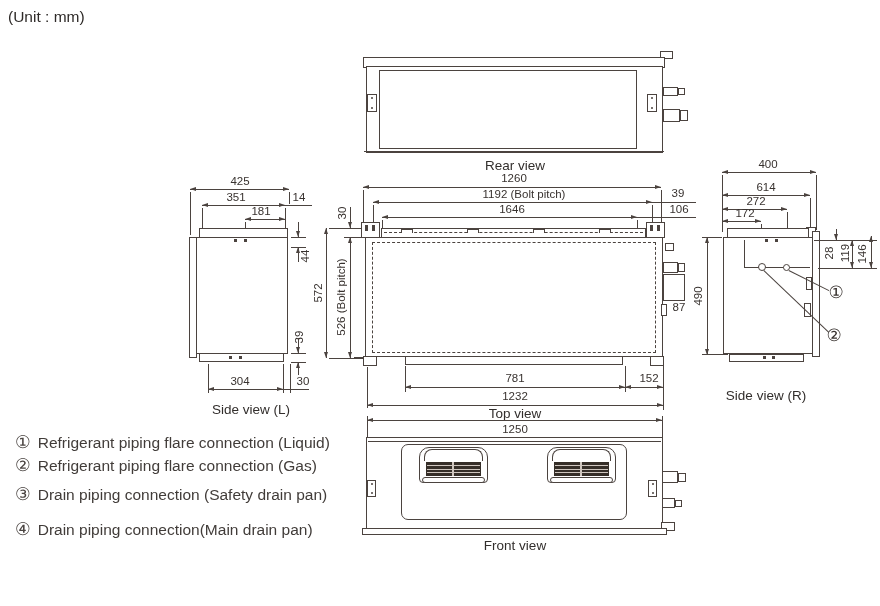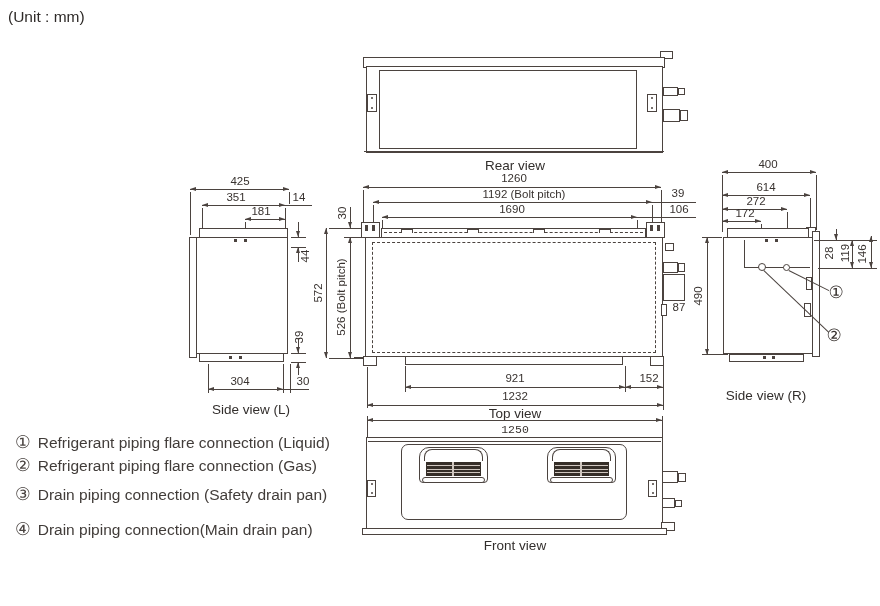--- a/index.html
+++ b/index.html
@@ -66,21 +66,21 @@
     <span class="dt" style="left:514px;top:173px;">1260</span>
     <div class="dh a" style="left:363px;top:187px;width:298px;"></div>
     <div class="vl" style="left:363px;top:190px;height:32px;"></div>
     <div class="vl" style="left:661px;top:190px;height:32px;"></div>
 
     <span class="dt" style="left:511px;top:189px;margin-left:13px;">1192 (Bolt pitch)</span>
     <div class="dh a" style="left:373px;top:202px;width:279px;"></div>
     <div class="vl" style="left:373px;top:205px;height:23px;"></div>
     <div class="vl" style="left:652px;top:205px;height:23px;"></div>
 
-    <span class="dt" style="left:512px;top:204px;">1690</span>
+    <span class="dt" style="left:512px;top:204px;">1646</span>
     <div class="dh a" style="left:382px;top:217px;width:255px;"></div>
     <div class="vl" style="left:382px;top:220px;height:8px;"></div>
     <div class="vl" style="left:637px;top:220px;height:8px;"></div>
 
     <span class="dt" style="left:678px;top:188px;">39</span>
     <div class="hl" style="left:652px;top:202px;width:44px;"></div>
     <span class="dt" style="left:679px;top:204px;">106</span>
     <div class="hl" style="left:637px;top:217px;width:59px;"></div>
 
     <span class="vt" style="left:343px;top:213px;">30</span>
@@ -122,35 +122,35 @@
 
     <div class="bx" style="left:665px;top:243px;width:9px;height:8px;"></div>
     <div class="bx" style="left:663px;top:262px;width:15px;height:11px;"></div>
     <div class="bx" style="left:678px;top:263px;width:7px;height:9px;"></div>
     <div class="bx nobg" style="left:663px;top:274px;width:22px;height:27px;"></div>
     <div class="bx" style="left:661px;top:304px;width:6px;height:12px;"></div>
     <span class="dt" style="left:679px;top:302px;">87</span>
   </div>
 
   <div>
-    <span class="dt" style="left:515px;top:373px;">921</span>
+    <span class="dt" style="left:515px;top:373px;">781</span>
     <div class="dh a" style="left:405px;top:387px;width:220px;"></div>
     <span class="dt" style="left:649px;top:373px;">152</span>
     <div class="dh a" style="left:625px;top:387px;width:38px;"></div>
     <div class="vl" style="left:405px;top:366px;height:26px;"></div>
     <div class="vl" style="left:625px;top:366px;height:26px;"></div>
     <div class="vl" style="left:663px;top:366px;height:44px;"></div>
     <span class="dt" style="left:515px;top:391px;text-align:right;">1232</span>
     <div class="dh a" style="left:367px;top:405px;width:296px;"></div>
     <div class="vl" style="left:367px;top:367px;height:41px;"></div>
     <div class="lbl" style="left:515px;top:407px;">Top view</div>
   </div>
 
   <div>
-    <span class="dt" style="left:515px;top:424px;font-family:Liberation Mono, monospace;">1250</span>
+    <span class="dt" style="left:515px;top:424px;">1250</span>
     <div class="dh a" style="left:367px;top:420px;width:295px;"></div>
     <div class="vl" style="left:367px;top:416px;height:21px;"></div>
     <div class="vl" style="left:662px;top:416px;height:21px;"></div>
 
     <div class="bx bx2" style="left:366px;top:437px;width:297px;height:92px;"></div>
     <div class="hl" style="left:368px;top:441px;width:293px;"></div>
     <div class="bx" style="left:401px;top:444px;width:226px;height:76px;border-radius:7px;"></div>
 
     <div class="bx bx2" style="left:419px;top:447px;width:69px;height:36px;border-radius:10px 10px 4px 4px;"></div>
     <div class="bx" style="left:424px;top:449px;width:59px;height:12px;border-bottom:none;border-radius:8px 8px 0 0;background:transparent;"></div>

